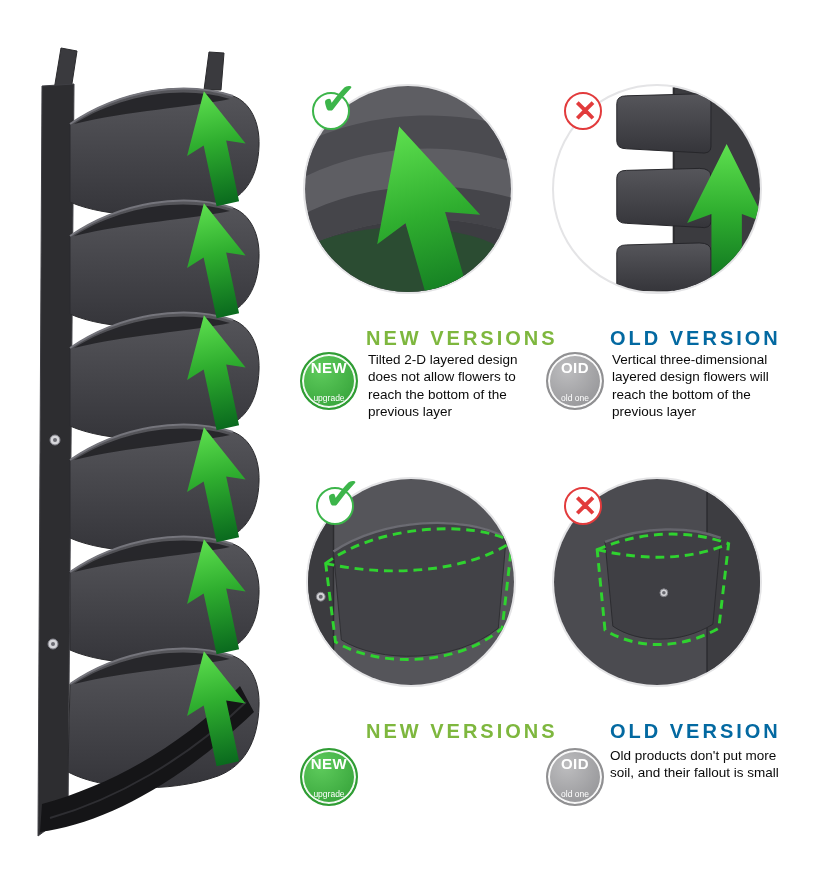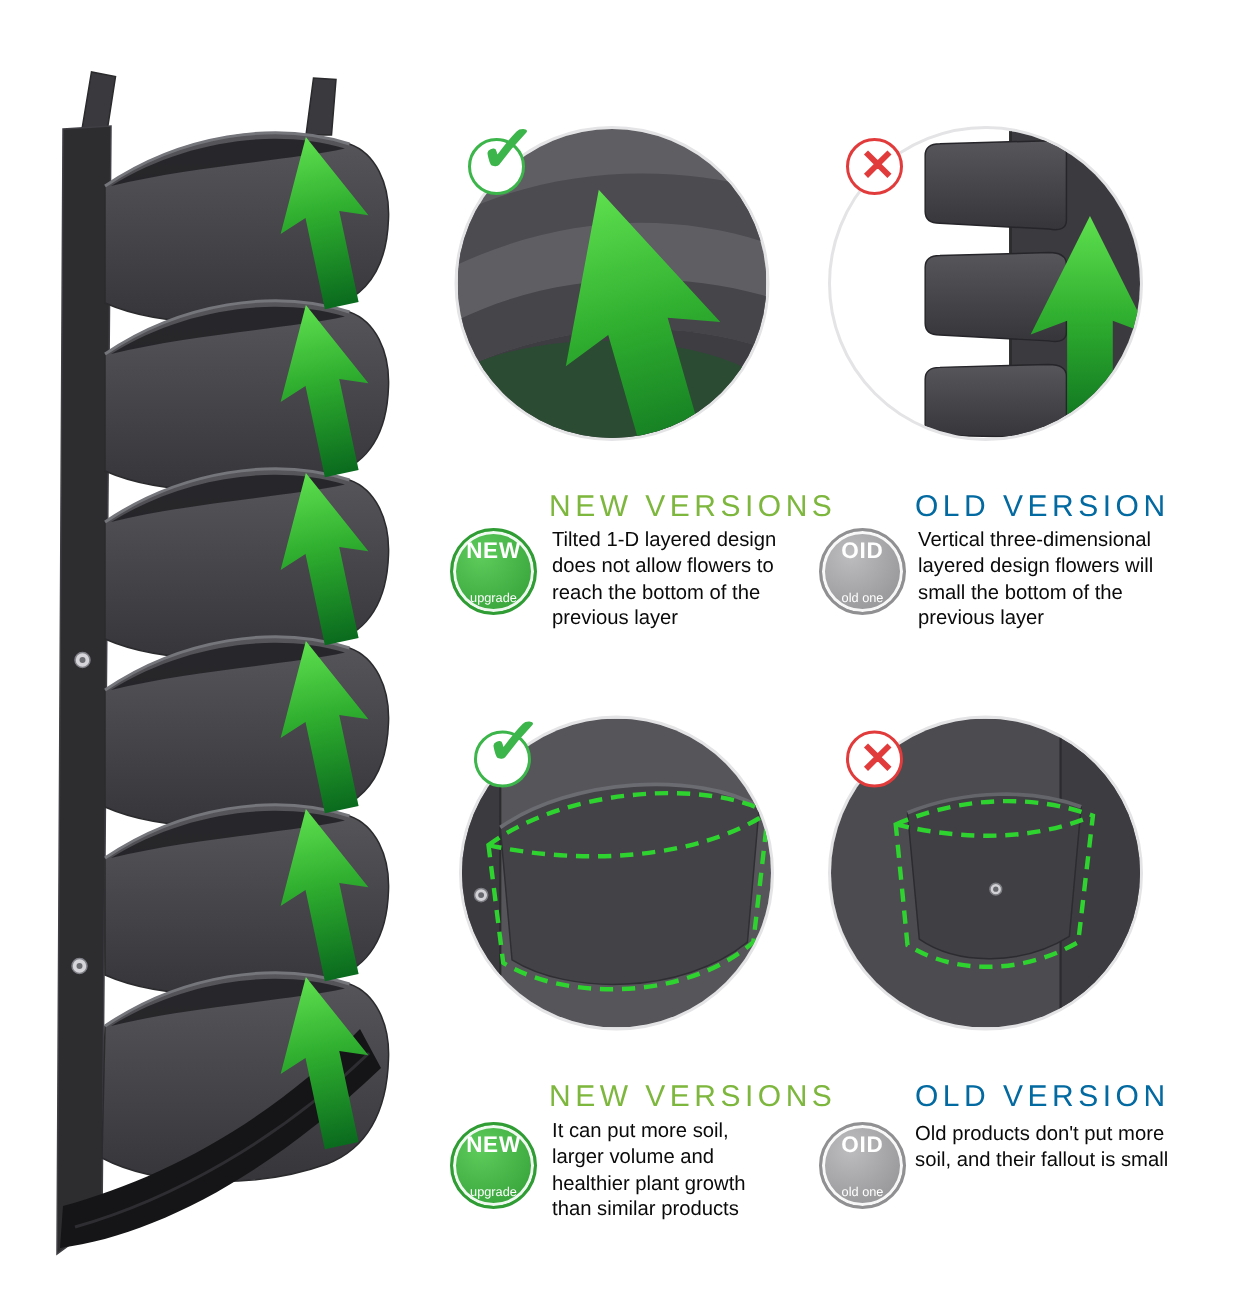--- a/index.html
+++ b/index.html
@@ -15,21 +15,21 @@
 
   .mark{position:absolute;width:50px;height:50px;z-index:3}
   .mark-ring{position:absolute;left:2px;top:6px;width:38px;height:38px;border-radius:50%;
     background:#fff;border:2.5px solid}
   .mark-check .mark-ring{border-color:#3cb54a}
   .mark-cross .mark-ring{border-color:#e23b3c}
   .mark-glyph{position:absolute;font-weight:bold;line-height:1}
   .mark-check .mark-glyph{color:#3cb54a;font-size:46px;left:9px;top:-10px;transform:rotate(4deg)}
   .mark-cross .mark-glyph{color:#e23b3c;font-size:29px;left:11px;top:11px}
 
-  .heading{position:absolute;font-size:20px;letter-spacing:3px;white-space:nowrap;font-weight:400}
+  .heading{position:absolute;font-size:20px;letter-spacing:3px;white-space:nowrap;font-weight:700}
   .heading-new{color:#7eb73e}
   .heading-old{color:#0369a1}
 
   .badge{position:absolute;width:58px;height:58px;border-radius:50%;display:flex;
     flex-direction:column;align-items:center;justify-content:center;color:#fff;text-align:left;z-index:2}
   .badge-new{background:radial-gradient(circle at 35% 30%,#5ecb5c,#2f9c34);
     border:2px solid #2f9c34;box-shadow:inset 0 0 0 2px rgba(255,255,255,.92)}
   .badge-old{background:radial-gradient(circle at 35% 30%,#bdbdbf,#8d8d90);
     border:2px solid #909092;box-shadow:inset 0 0 0 2px rgba(255,255,255,.92)}
   .badge-line1{font-size:15px;font-weight:bold;letter-spacing:.5px}
@@ -143,27 +143,27 @@
     <span class="mark-glyph">✕</span>
   </div>
 
   <h2 class="heading heading-new" style="left:366px;top:327px">NEW VERSIONS</h2>
   <h2 class="heading heading-old" style="left:610px;top:327px">OLD VERSION</h2>
 
   <div class="badge badge-new" style="left:300px;top:352px">
     <span class="badge-line1">NEW</span>
     <span class="badge-line2">upgrade</span>
   </div>
-  <p class="desc" style="left:368px;top:351px;width:152px">Tilted 1-D layered design does not allow flowers to reach the bottom of the previous layer</p>
+  <p class="desc" style="left:368px;top:351px;width:152px">Tilted 2-D layered design does not allow flowers to reach the bottom of the previous layer</p>
 
   <div class="badge badge-old" style="left:546px;top:352px">
     <span class="badge-line1">OID</span>
     <span class="badge-line2">old one</span>
   </div>
-  <p class="desc" style="left:612px;top:351px;width:170px">Vertical three-dimensional layered design flowers will small the bottom of the previous layer</p>
+  <p class="desc" style="left:612px;top:351px;width:170px">Vertical three-dimensional layered design flowers will reach the bottom of the previous layer</p>
 
   <div class="detail-circle" style="left:306px;top:477px">
     <svg viewBox="0 0 210 210">
       <rect x="0" y="0" width="210" height="210" fill="#55555a"></rect>
       <rect x="0" y="0" width="26" height="210" fill="#3b3b3f"></rect>
       <line x1="26" y1="0" x2="26" y2="210" stroke="#2c2c2f" stroke-width="1.5"></line>
       <path d="M26,74 C75,40 160,36 202,60 L194,152 C150,188 72,188 34,164 Z" fill="#424247" stroke="#2f2f33"></path>
       <path d="M26,74 C75,40 160,36 202,60" fill="none" stroke="#6b6b72" stroke-width="2.5"></path>
       <g fill="none" stroke="#2fd32f" stroke-width="3" stroke-dasharray="9 6">
         <path d="M18,86 C72,46 168,42 208,64 L198,152 C152,192 70,192 28,166 Z"></path>
@@ -199,21 +199,20 @@
     <span class="mark-glyph">✕</span>
   </div>
 
   <h2 class="heading heading-new" style="left:366px;top:720px">NEW VERSIONS</h2>
   <h2 class="heading heading-old" style="left:610px;top:720px">OLD VERSION</h2>
 
   <div class="badge badge-new" style="left:300px;top:748px">
     <span class="badge-line1">NEW</span>
     <span class="badge-line2">upgrade</span>
   </div>
-  <p class="desc" style="left:368px;top:745px;width:152px">It can put more soil, larger volume and healthier plant growth than similar products</p>
 
   <div class="badge badge-old" style="left:546px;top:748px">
     <span class="badge-line1">OID</span>
     <span class="badge-line2">old one</span>
   </div>
   <p class="desc" style="left:610px;top:747px;width:175px">Old products don't put more soil, and their fallout is small</p>
 
 </div>
 
 </body></html>

